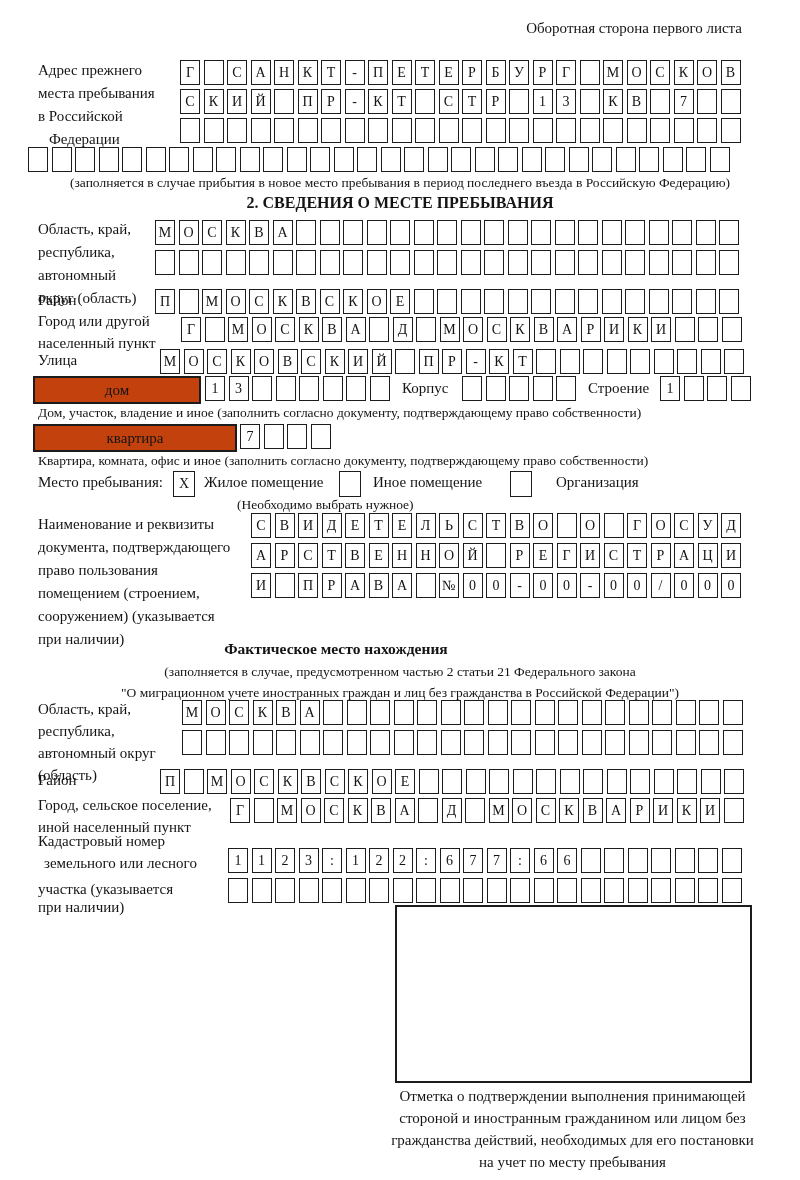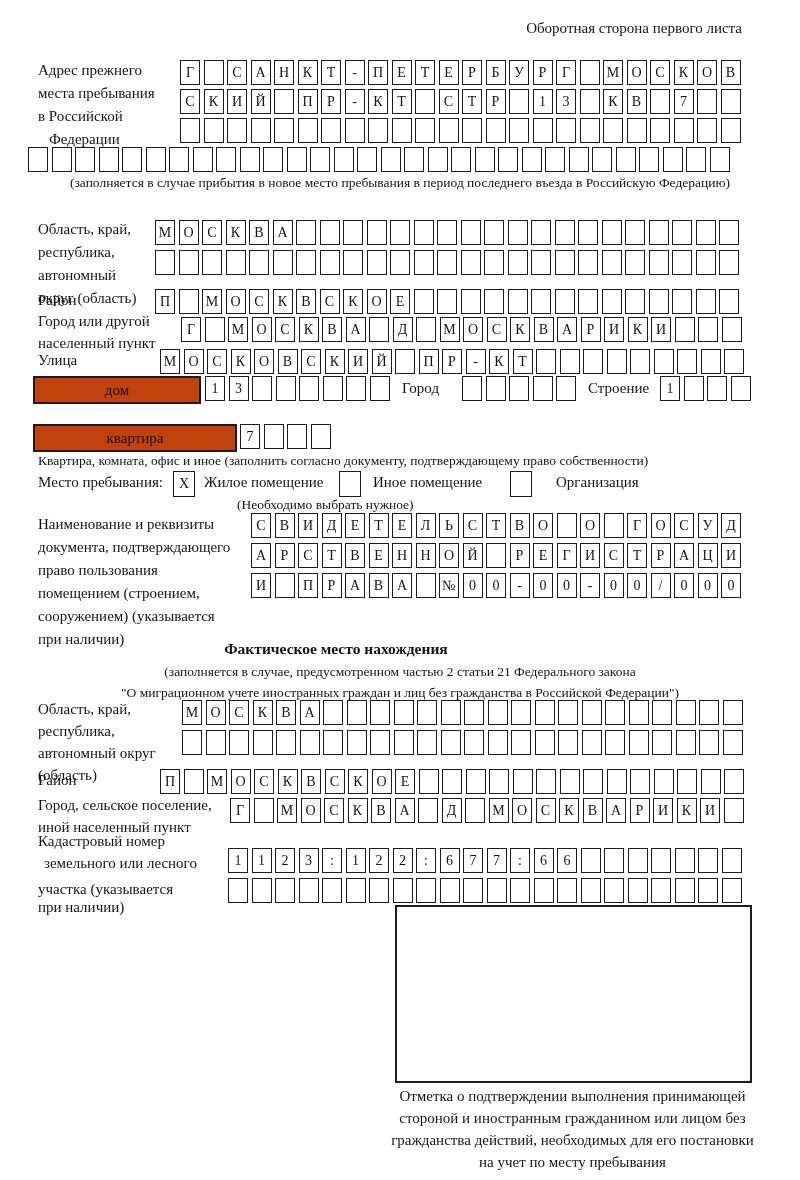--- a/index.html
+++ b/index.html
@@ -147,20 +147,21 @@
       <div class="cell"></div>
       <div class="cell"></div>
       <div class="cell"></div>
       <div class="cell"></div>
       <div class="cell"></div>
       <div class="cell"></div>
     </div>
 
   <div class="abs note centered" style="top:175px;left:0;width:800px;">(заполняется в случае прибытия в новое место пребывания в период последнего въезда в Российскую Федерацию)</div>
 
+  <div class="abs heading" style="top:194px;left:0;">2. СВЕДЕНИЯ О МЕСТЕ ПРЕБЫВАНИЯ</div>
 
   <div class="abs lbl" style="top:221px;left:38px;">Область, край,</div>
   <div class="abs lbl" style="top:244px;left:38px;">республика,</div>
   <div class="abs lbl" style="top:267px;left:38px;">автономный</div>
   <div class="abs lbl" style="top:290px;left:38px;">округ (область)</div>
   <div class="abs cellrow" style="top:220px;left:155px;">
       <div class="cell">М</div>
       <div class="cell">О</div>
       <div class="cell">С</div>
       <div class="cell">К</div>
@@ -305,35 +306,36 @@
   <div class="abs cellrow" style="top:376px;left:205px;">
       <div class="cell">1</div>
       <div class="cell">3</div>
       <div class="cell"></div>
       <div class="cell"></div>
       <div class="cell"></div>
       <div class="cell"></div>
       <div class="cell"></div>
       <div class="cell"></div>
     </div>
-  <div class="abs lbl" style="top:380px;left:402px;">Город</div>
+  <div class="abs lbl" style="top:380px;left:402px;">Корпус</div>
   <div class="abs cellrow" style="top:376px;left:462px;">
       <div class="cell"></div>
       <div class="cell"></div>
       <div class="cell"></div>
       <div class="cell"></div>
       <div class="cell"></div>
     </div>
   <div class="abs lbl" style="top:380px;left:588px;">Строение</div>
   <div class="abs cellrow" style="top:376px;left:660px;">
       <div class="cell">1</div>
       <div class="cell"></div>
       <div class="cell"></div>
       <div class="cell"></div>
     </div>
+  <div class="abs note" style="top:405px;left:38px;">Дом, участок, владение и иное (заполнить согласно документу, подтверждающему право собственности)</div>
 
   <div class="abs widebox" style="top:424px;left:33px;width:200px;">квартира</div>
   <div class="abs cellrow" style="top:424px;left:240px;">
       <div class="cell">7</div>
       <div class="cell"></div>
       <div class="cell"></div>
       <div class="cell"></div>
     </div>
   <div class="abs note" style="top:453px;left:38px;">Квартира, комната, офис и иное (заполнить согласно документу, подтверждающему право собственности)</div>
 

